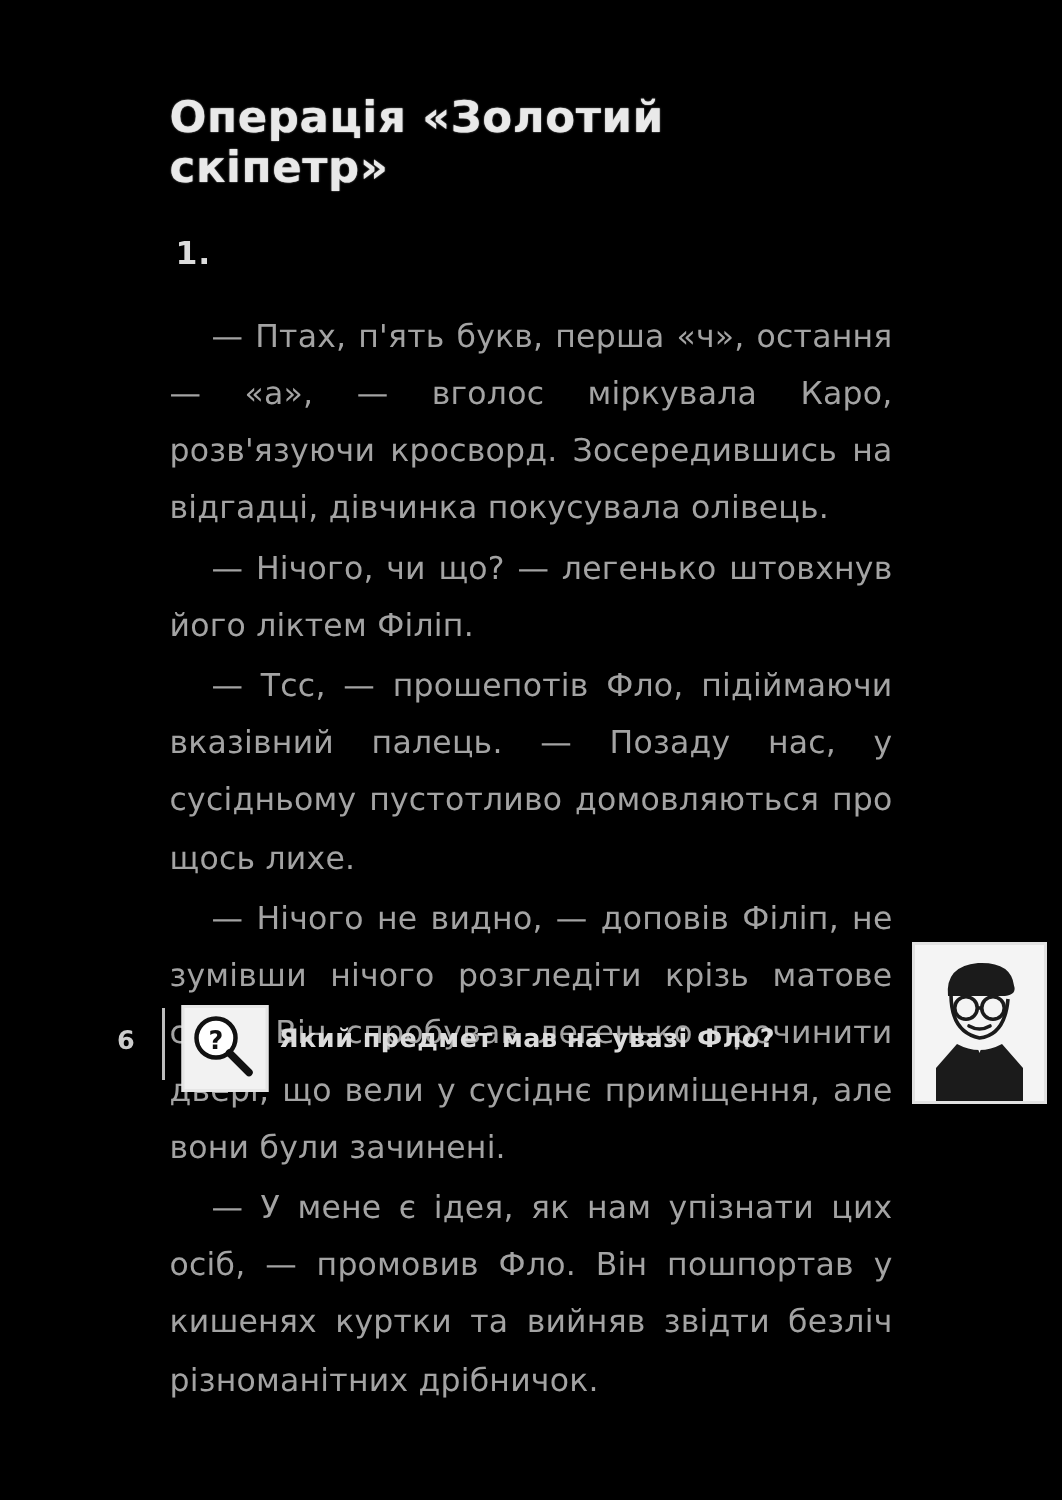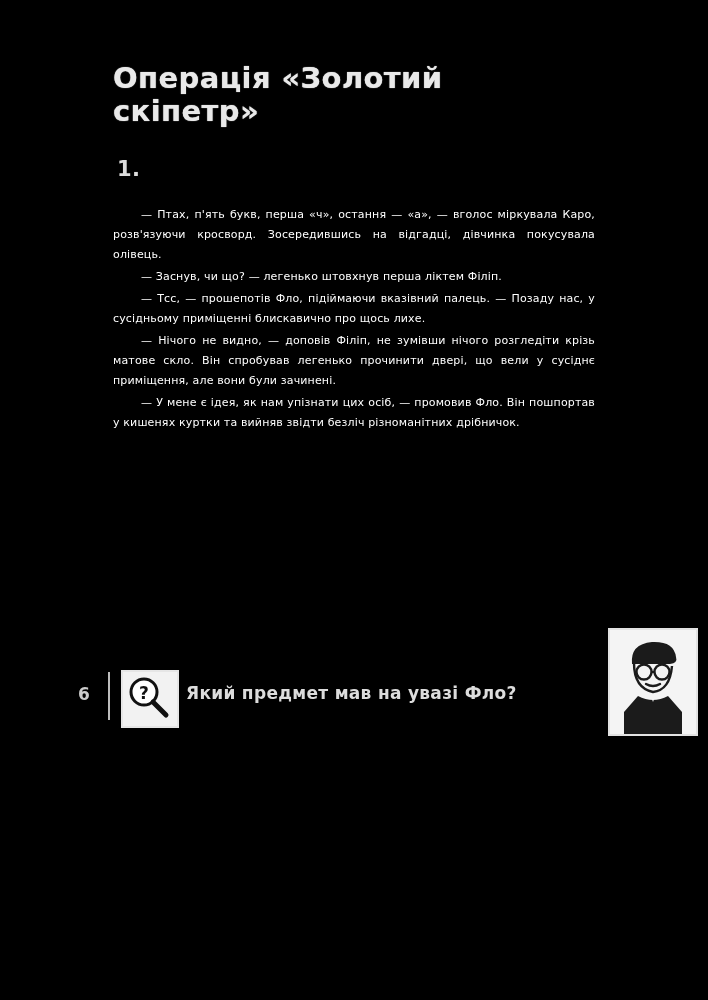--- a/index.html
+++ b/index.html
@@ -45,24 +45,24 @@
     font-weight: bold;
     font-size: 21px;
     color: #dcdcdc;
     letter-spacing: 0.5px;
   }
   .section-num {
     font-weight: bold;
   }
   p.body-par {
     margin: 0 0 2px 0;
-    font-size: 11px;
+    font-size: 21px;
     line-height: 1.82;
     text-align: justify;
-    color: #ffffff;
+    color: #a3a3a3;
     text-indent: 28px;
     letter-spacing: 0.15px;
   }
   .footer {
     position: absolute;
     left: 78px;
     bottom: 88px;
     width: 560px;
     height: 54px;
   }
@@ -122,22 +122,22 @@
 
   <div class="content">
 
     <h1 class="chapter-title">Операція «Золотий скіпетр»</h1>
 
     <div class="section-head">
       <span class="section-num">1.</span>
     </div>
 
     <p class="body-par">— Птах, п'ять букв, перша «ч», остання — «а», — вголос міркувала Каро, розв'язуючи кросворд. Зосередившись на відгадці, дівчинка покусувала олівець.</p>
-    <p class="body-par">— Заснув, чи що? — легенько штовхнув перша ліктем Філіп.</p>
-    <p class="body-par">— Тсс, — прошепотів Фло, підіймаючи вказівний палець. — Позаду нас, у сусідньому приміщенні блискавично про щось лихе.</p>
+    <p class="body-par">— Нічого, чи що? — легенько штовхнув його ліктем Філіп.</p>
+    <p class="body-par">— Тсс, — прошепотів Фло, підіймаючи вказівний палець. — Позаду нас, у сусідньому пустотливо домовляються про щось лихе.</p>
     <p class="body-par">— Нічого не видно, — доповів Філіп, не зумівши нічого розгледіти крізь матове скло. Він спробував легенько прочинити двері, що вели у сусіднє приміщення, але вони були зачинені.</p>
     <p class="body-par">— У мене є ідея, як нам упізнати цих осіб, — промовив Фло. Він пошпортав у кишенях куртки та вийняв звідти безліч різноманітних дрібничок.</p>
 
   </div>
 
   <div class="footer">
     <div class="page-number">6</div>
     <div class="footer-rule"></div>
     <div class="magnifier">
       <svg width="50" height="50" viewBox="0 0 50 50">

